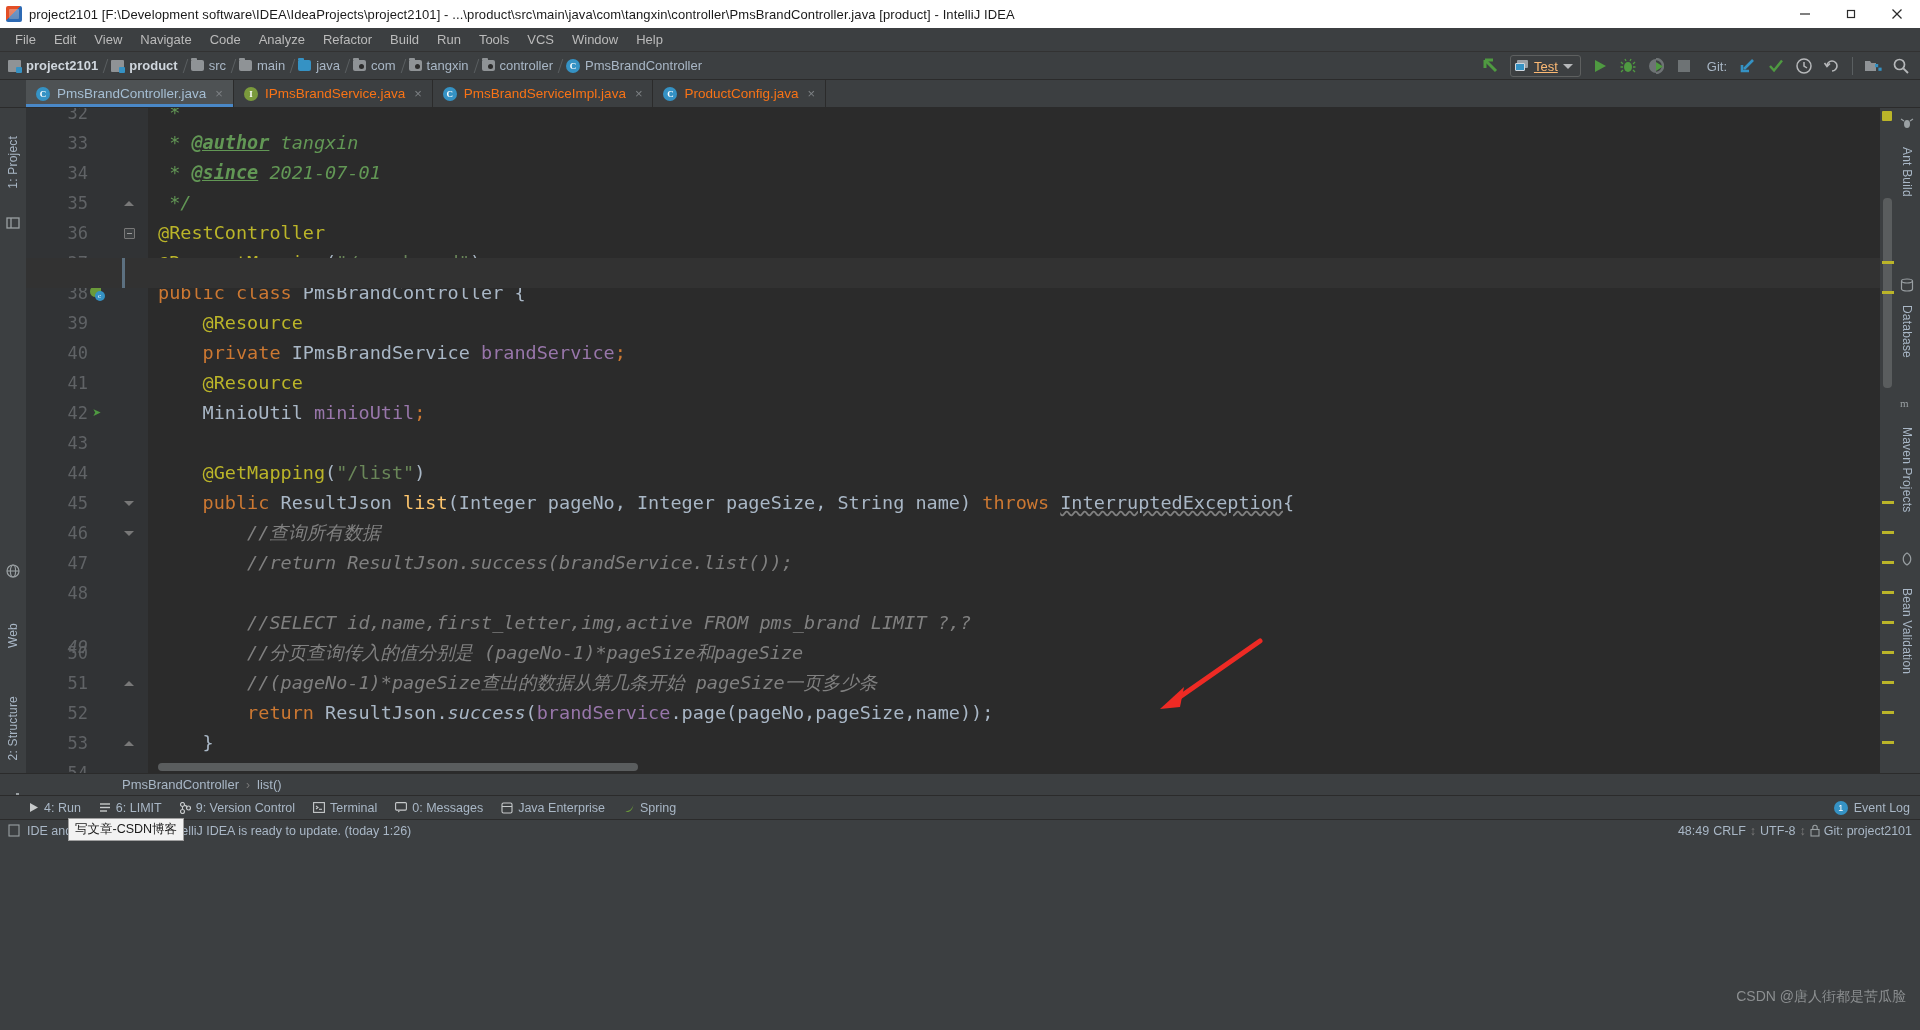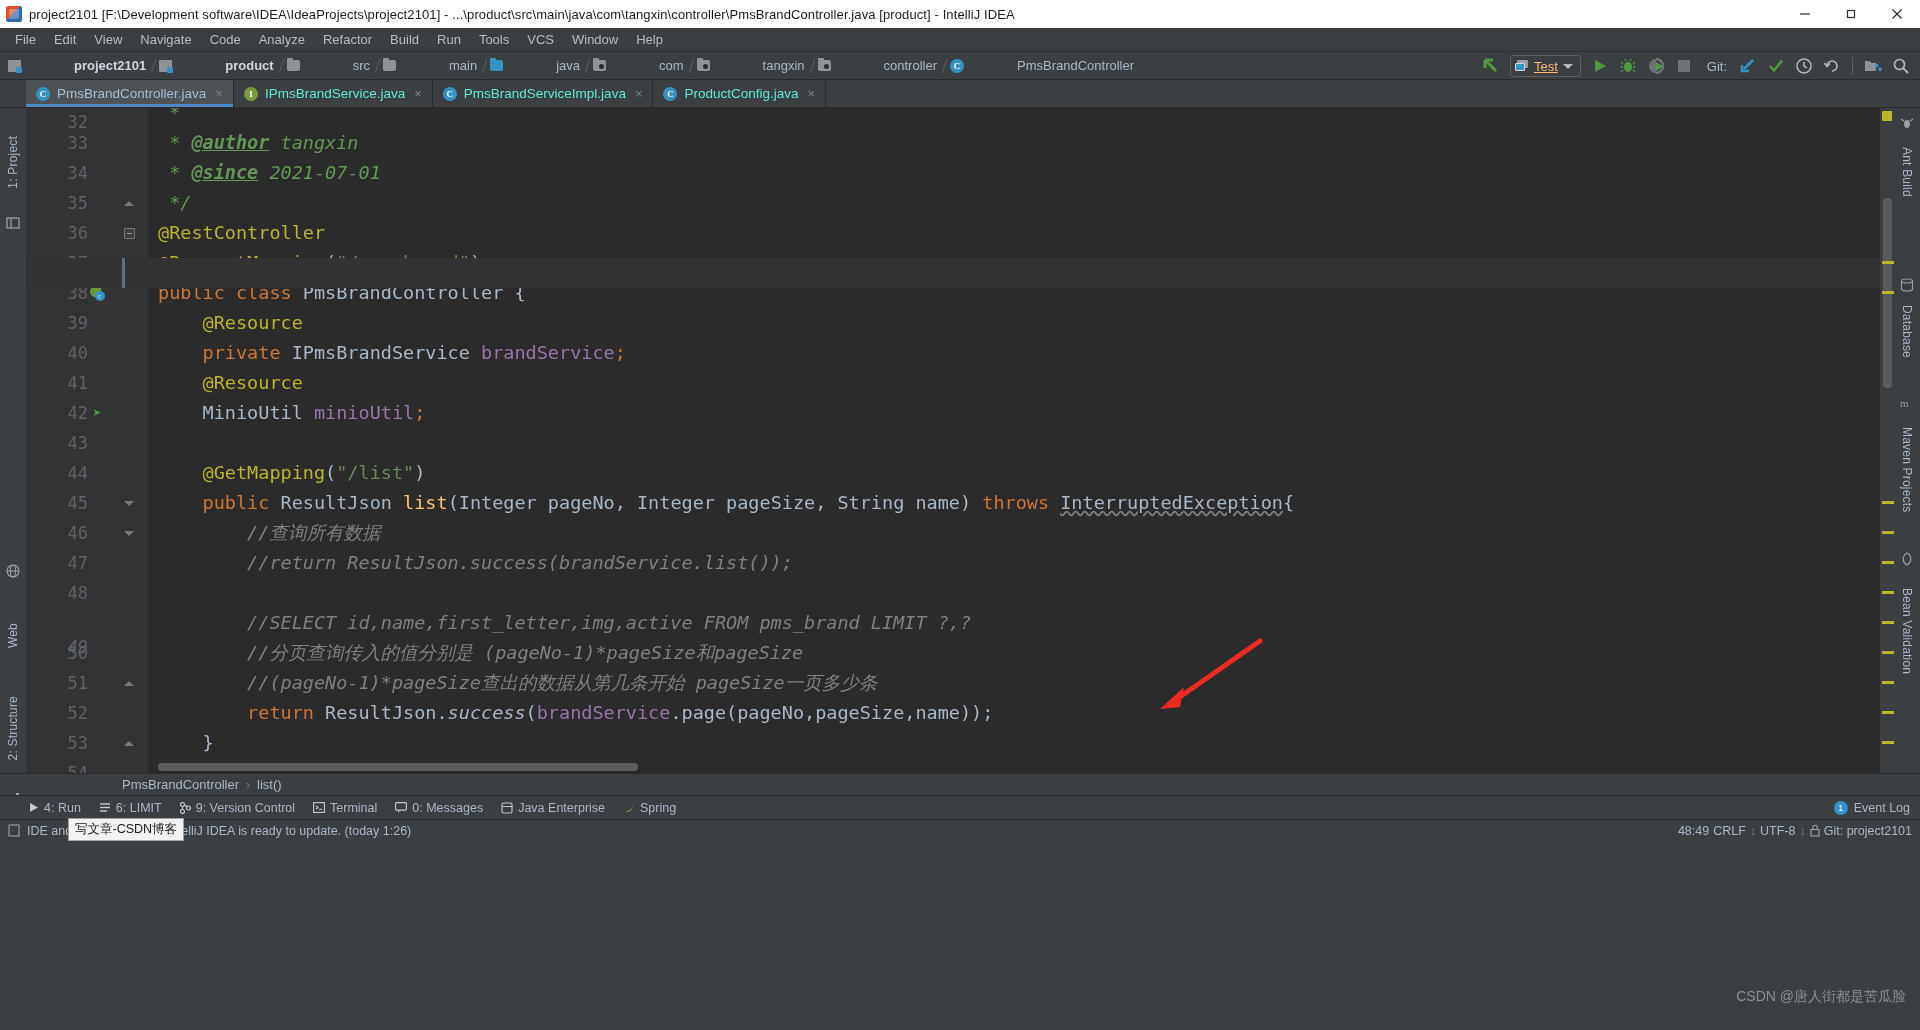--- a/index.html
+++ b/index.html
@@ -54,21 +54,21 @@
   }
 
   
   .navbar {
     height: 28px; background: #3c3f41;
     display: flex; align-items: center;
     padding-left: 8px; position: relative;
     border-bottom: 1px solid #2b2b2b;
   }
   .crumbs { display:flex; align-items:center; }
-  .crumb { display: flex; align-items: center; gap: 48px; }
+  .crumb { display: flex; align-items: center; }
   .crumb-label {
     font-size: 13px; color: #a9b7c6; margin-left: 5px; white-space: nowrap;
   }
   .crumb.bold .crumb-label { font-weight: bold; color: #cfd6dd; }
   .crumb-sep {
     margin: 0 5px 0 7px; color: #6e7375; font-size: 13px;
     transform: skewX(-18deg); width: 1px; height: 14px; background: #5a5f61;
   }
   .folder-ico {
     width: 13px; height: 11px; background: #8f9396; border-radius: 1px 2px 2px 2px;
@@ -128,21 +128,21 @@
   }
   .tab {
     display: flex; align-items: center; gap: 7px;
     padding: 0 10px 0 10px; position: relative;
     border-right: 1px solid #2b2b2b;
   }
   .tab.active { background: #4e5254; }
   .tab.active::after{
     content:""; position:absolute; left:0; right:0; bottom:0; height:3px; background:#4a88c7;
   }
-  .tab-label { font-size: 13.5px; color: #5eead4; white-space: nowrap; }
+  .tab-label { font-size: 13.5px; color: #f97316; white-space: nowrap; }
   .tab.active .tab-label { color: #a5bed3; }
   .tab-close {
     font-size: 13px; color: #7d8184; margin-left: 2px; line-height: 1;
   }
 
   
   .main {
     display: flex; height: 665px; position: relative;
   }
   .left-rail, .right-rail {
@@ -544,21 +544,21 @@
       <svg class="rail-ico" viewBox="0 0 14 14">
           <circle cx="7" cy="7" r="6" fill="none" stroke="#9aa0a3" stroke-width="1.2"></circle>
           <ellipse cx="7" cy="7" rx="2.6" ry="6" fill="none" stroke="#9aa0a3" stroke-width="1.1"></ellipse>
           <line x1="1" y1="7" x2="13" y2="7" stroke="#9aa0a3" stroke-width="1.1"></line>
         </svg>
     </div>
   </div>
 
   <div class="editor">
     <div class="gutter">
-        <div class="gutter-line" style="top: -10px; margin-top: 9px;">32</div>
+        <div class="gutter-line" style="top: -10px;">32</div>
         <div class="gutter-line" style="top: 20px;">33</div>
         <div class="gutter-line" style="top: 50px;">34</div>
         <div class="gutter-line" style="top: 80px;">35</div>
         <div class="fold" style="top: 80px;">
           <div class="fold-tri-up"></div>
         </div>
         <div class="gutter-line" style="top: 110px;">36</div>
         <div class="fold" style="top: 110px;">
           <div class="fold-box"></div>
         </div>

